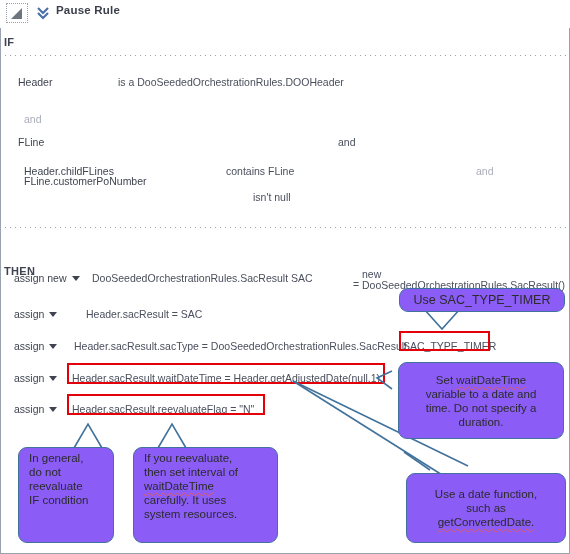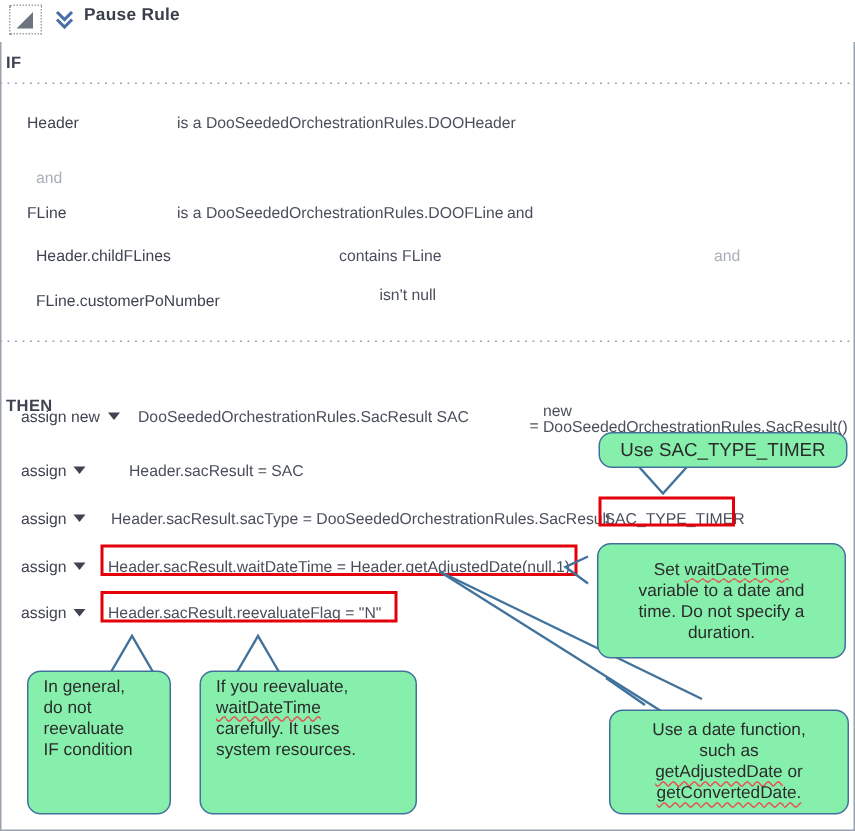--- a/index.html
+++ b/index.html
@@ -58,21 +58,21 @@
     border-left:4.5px solid transparent;border-right:4.5px solid transparent;
     border-top:5px solid #3f4450;
   }
 
   
   .redbox{position:absolute;border:2px solid #e3000b;box-sizing:border-box;background:transparent;}
 
   
   .callout{
     position:absolute;border:1.6px solid #41729c;border-radius:9px;
-    background:#86efac;box-sizing:border-box;
+    background:#8b5cf6;box-sizing:border-box;
     font-size:11.5px;color:#2b2b2b;line-height:14px;text-align:center;
     display:flex;align-items:center;justify-content:center;
     padding:3px 5px;
   }
   .callout.lft{text-align:left;justify-content:flex-start;}
   .spell{
     text-decoration:underline;
     text-decoration-color:#e05a5a;
     text-decoration-style:wavy;
     text-decoration-thickness:1px;
@@ -104,28 +104,27 @@
 
   <div class="sec-label" style="left:4px;top:36px;">IF</div>
   <div class="dotrule" style="top:55px;"></div>
 
   <div class="t lbl" style="left:18px;top:76px;">Header</div>
   <div class="t" style="left:118px;top:76px;">is a DooSeededOrchestrationRules.DOOHeader</div>
 
   <div class="t dim" style="left:24px;top:113px;">and</div>
 
   <div class="t lbl" style="left:18px;top:136px;">FLine</div>
-  <div class="t" style="left:118px;top:136px;">is a DooSeededOrchestrationRules.DOOFLine</div>
   <div class="t" style="left:338px;top:136px;">and</div>
 
   <div class="t lbl" style="left:24px;top:165px;">Header.childFLines</div>
   <div class="t" style="left:226px;top:165px;">contains FLine</div>
   <div class="t dim" style="left:476px;top:165px;">and</div>
 
-  <div class="t lbl" style="left:24px;top:195px;">FLine.customerPoNumber</div>
+  <div class="t lbl" style="left:24px;top:175px;">FLine.customerPoNumber</div>
   <div class="t" style="left:226px;top:191px;margin-left:27px;">isn't null</div>
 
   <div class="dotrule" style="top:227px;"></div>
   <div class="sec-label" style="left:4px;top:241px;margin-top:24px;">THEN</div>
 
   <div class="assign" style="left:14px;top:272px;">
     <span>assign new</span><span class="caret"></span>
   </div>
   <div class="t" style="left:92px;top:272px;">DooSeededOrchestrationRules.SacResult  SAC</div>
   <div class="t" style="left:353px;top:278px;">=</div>
@@ -185,27 +184,25 @@
 
   <div class="callout lft" style="left:18px;top:447px;width:96px;height:96px;flex-direction:column;align-items:flex-start;padding-left:10px;">
     <div>In general,</div>
     <div>do not</div>
     <div>reevaluate</div>
     <div>IF condition</div>
   </div>
 
   <div class="callout lft" style="left:133px;top:447px;width:145px;height:96px;flex-direction:column;align-items:flex-start;padding-left:10px;">
     <div>If you reevaluate,</div>
+    <div>then set interval of</div>
     <div class="spell">waitDateTime</div>
     <div>carefully. It uses</div>
     <div>system resources.</div>
   </div>
 
   <div class="callout" style="left:406px;top:473px;width:160px;height:70px;flex-direction:column;">
     <div>Use a date function,</div>
     <div>such as</div>
-    <div>
-      <span class="spell">getAdjustedDate</span><span> or</span>
-    </div>
     <div class="spell">getConvertedDate.</div>
   </div>
 
 </div>
 
 </body></html>

